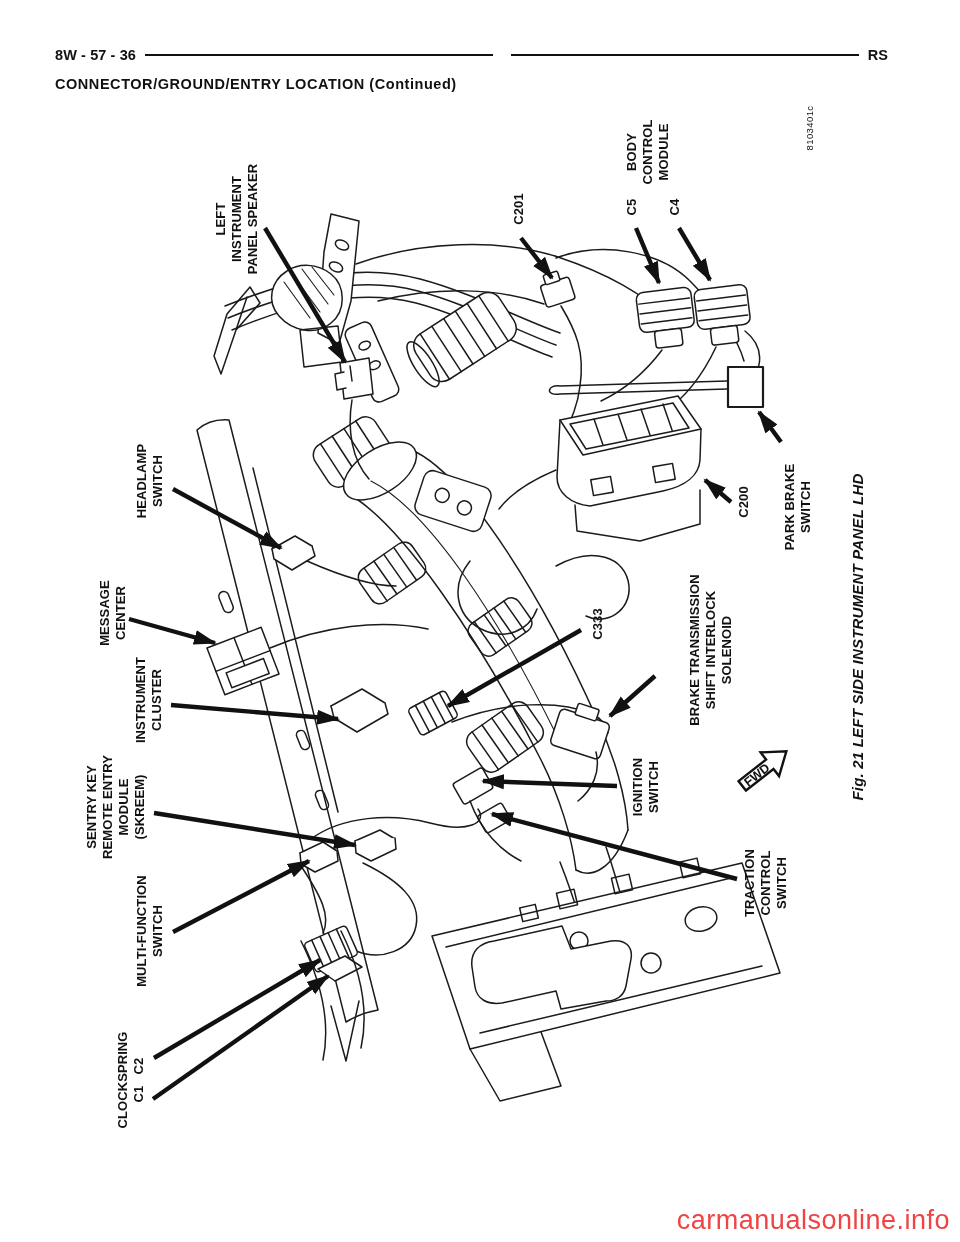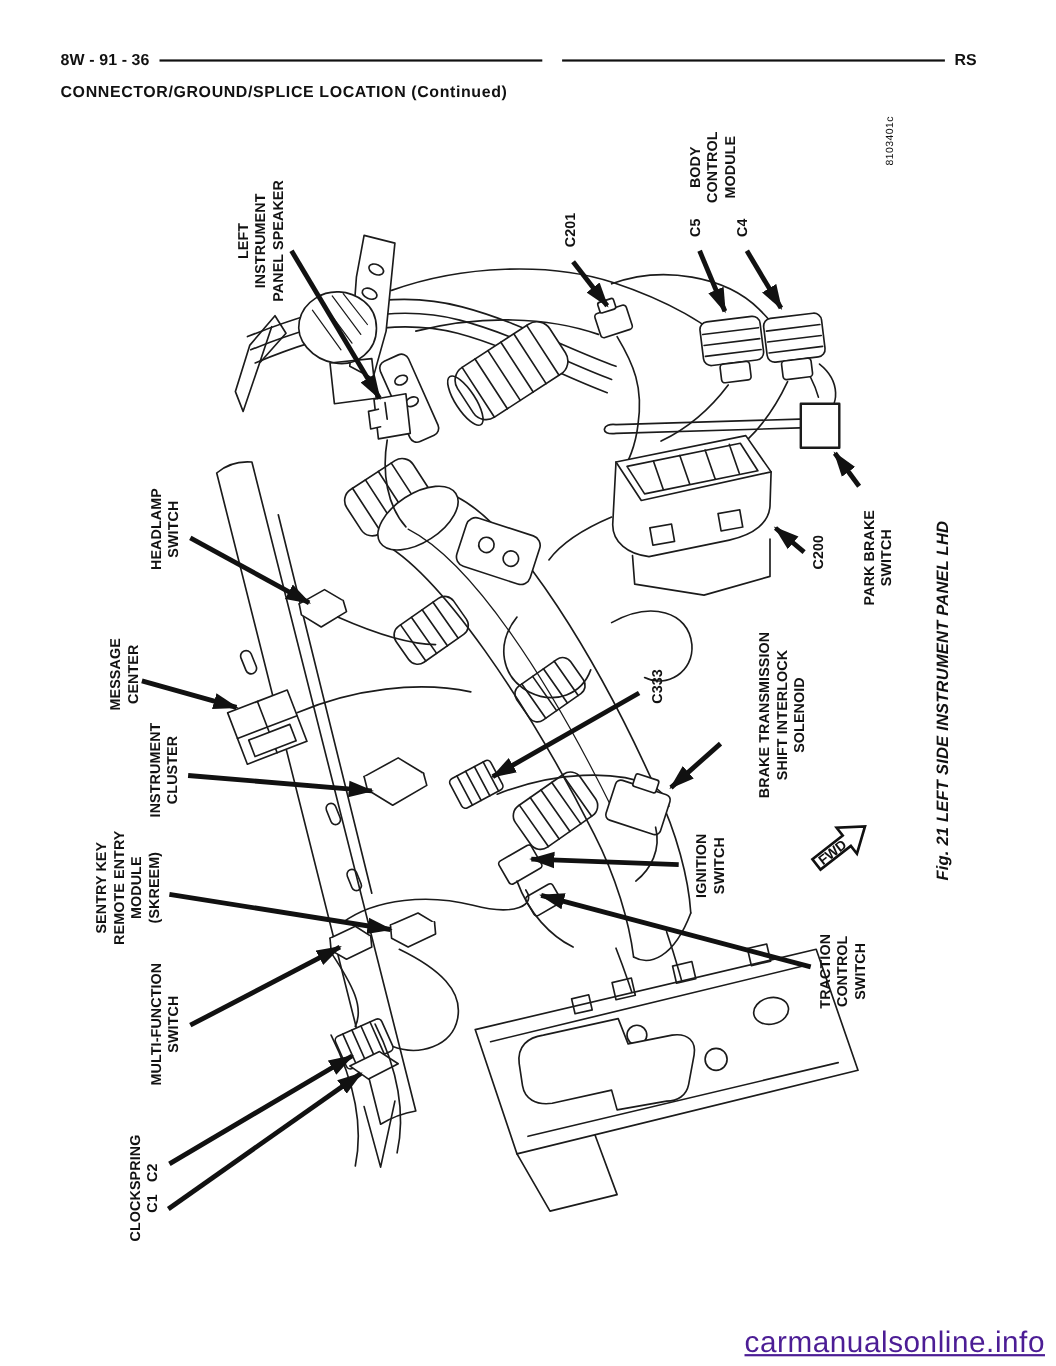--- a/index.html
+++ b/index.html
@@ -18,33 +18,33 @@
   }
   .art{position:absolute;left:0;top:0;}
   .dlabel{
     position:absolute;transform:translate(-50%,-50%) rotate(-90deg);
     font-weight:700;font-size:13px;line-height:1.22;text-align:center;
     white-space:pre;letter-spacing:.1px;color:#111;
   }
   .dlabel.small{font-size:9.5px;font-weight:400;letter-spacing:.4px;}
   .dlabel.caption{font-size:15px;font-style:italic;letter-spacing:.2px;}
   .watermark{
-    position:absolute;right:10px;bottom:6px;font-size:27px;color:#4c1d95;letter-spacing:.5px;text-decoration:underline;
+    position:absolute;right:10px;bottom:6px;font-size:27px;color:#ef4444;letter-spacing:.5px;
   }
 </style>
 </head>
 <body>
 
 <div class="header">
-  <span>8W - 91 - 36</span>
+  <span>8W - 57 - 36</span>
   <span class="rule"></span>
   <span class="rule"></span>
   <span>RS</span>
 </div>
-<div class="subtitle">CONNECTOR/GROUND/SPLICE LOCATION (Continued)</div>
+<div class="subtitle">CONNECTOR/GROUND/ENTRY LOCATION (Continued)</div>
 
 <svg class="art" width="960" height="1242" viewBox="0 0 960 1242">
   <defs>
     <marker id="ah" markerUnits="userSpaceOnUse" markerWidth="24" markerHeight="18" refX="21" refY="8" orient="auto">
       <path d="M0,0.5 L23,8 L0,15.5 Z" fill="#111"></path>
     </marker>
   </defs>
 
   <g stroke="#1b1b1b" stroke-width="1.5" fill="none" stroke-linejoin="round" stroke-linecap="round">
 

